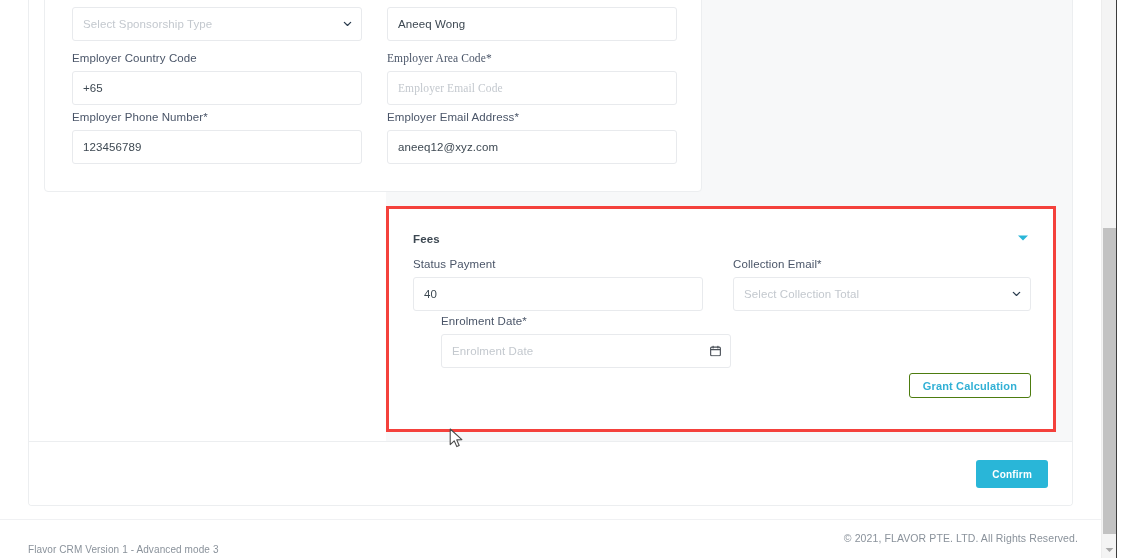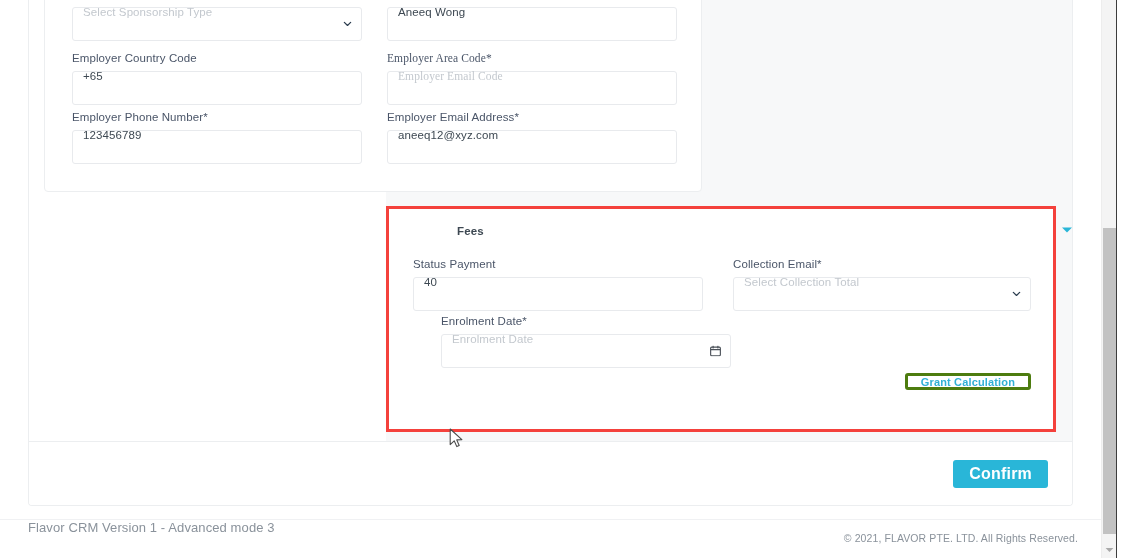--- a/index.html
+++ b/index.html
@@ -110,21 +110,21 @@
     white-space: nowrap;
   }
   .control {
     position: relative;
     height: 26px;
     border: 1px solid #e8eaed;
     border-radius: 3px;
     background: #ffffff;
     box-sizing: border-box;
     display: flex;
-    align-items: flex-end;
+    align-items: center;
     padding: 16px 10px;
     font-size: 11.5px;
     color: #3d4852;
     letter-spacing: .1px;
   }
   .control.placeholder { color: #c3c8ce; }
   .control .txt { line-height: 24px; }
 
   .chev {
     position: absolute;
@@ -141,24 +141,23 @@
     top: 50%;
     transform: translateY(-50%);
     width: 11px;
     height: 11px;
   }
 
   
   .fees-header {
     position: absolute;
     left: 24px;
-    top: 12px;
+    top: 20px;
     width: 616px;
     height: 22px;
-    margin-left: 44px;
   }
   .fees-title {
     font-size: 11.5px;
     font-weight: bold;
     color: #3d4852;
     letter-spacing: .15px;
   }
   .fees-toggle {
     position: absolute;
     right: 0;
@@ -166,26 +165,26 @@
     width: 12px;
     height: 10px;
     cursor: pointer;
   }
 
   
   .btn-outline {
     position: absolute;
     right: 22px;
     top: 164px;
-    height: 17px;
+    height: 25px;
     padding: 0 13px;
     display: flex;
     align-items: center;
     justify-content: center;
-    border: 3px solid #4d7c0f;
+    border: 1px solid #4d7c0f;
     border-radius: 3px;
     background: #ffffff;
     color: #31b0d5;
     font-size: 11px;
     font-weight: bold;
     letter-spacing: .15px;
     cursor: pointer;
     box-sizing: border-box;
   }
 
@@ -206,42 +205,42 @@
     top: 18px;
     height: 28px;
     padding: 0 16px;
     display: flex;
     align-items: center;
     justify-content: center;
     background: #29b6d8;
     border: none;
     border-radius: 3px;
     color: #ffffff;
-    font-size: 16px;
+    font-size: 10px;
     font-weight: bold;
     letter-spacing: .2px;
     cursor: pointer;
     box-sizing: border-box;
   }
 
   
   .page-footer {
     position: absolute;
     left: 0;
     top: 519px;
     width: 1108px;
     height: 39px;
     background: #ffffff;
     border-top: 1px solid #f0f1f3;
   }
   .footer-left {
     position: absolute;
     left: 28px;
-    top: 0;
-    font-size: 13px;
+    top: 24px;
+    font-size: 10px;
     color: #8a929b;
     letter-spacing: .1px;
     white-space: nowrap;
   }
   .footer-right {
     position: absolute;
     right: 30px;
     top: 12px;
     font-size: 10.5px;
     color: #8a929b;

